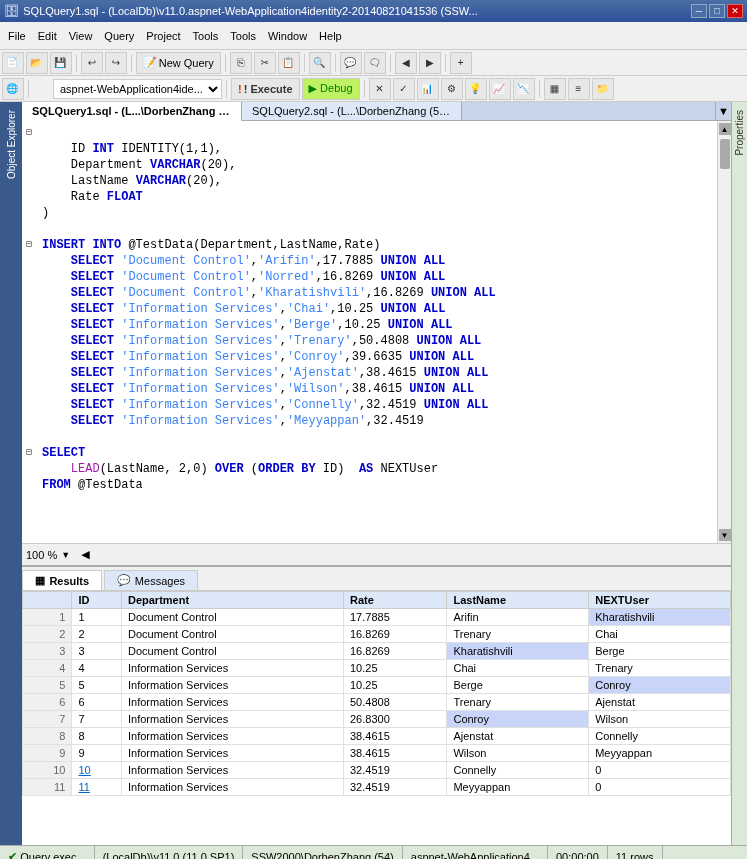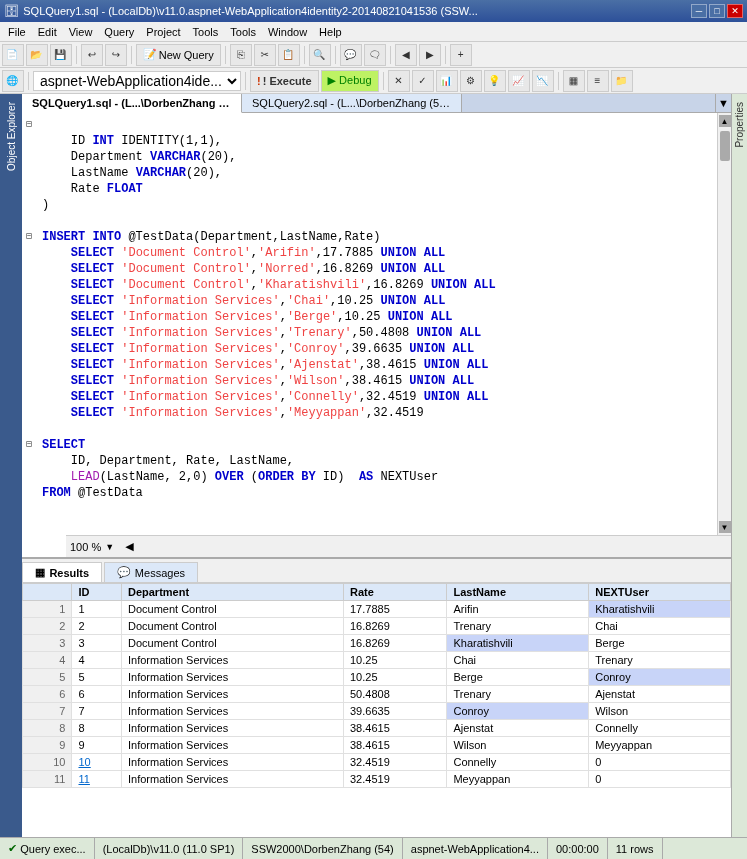--- a/index.html
+++ b/index.html
@@ -24,21 +24,21 @@
       display: flex; align-items: center; justify-content: center;
       font-size: 9px; cursor: pointer; color: white;
     }
     .title-btn.close { background: #cc0000; }
     .title-btn.minimize { background: #4a6fa5; }
     .title-btn.maximize { background: #4a6fa5; }
 
     
     .menu-bar {
       background: #f0f0f0;
-      height: 20px;
+      height: 28px;
       display: flex;
       align-items: center;
       border-bottom: 1px solid #ccc;
       padding: 0 2px;
     }
     .menu-item {
       padding: 2px 6px;
       font-size: 11px;
       cursor: pointer;
       color: #000;
@@ -76,25 +76,26 @@
       display: flex; align-items: center; gap: 2px;
       padding: 2px 6px;
       background: #e8e8e8;
       border: 1px solid #ccc;
       cursor: pointer;
       font-size: 11px;
       height: 22px;
     }
     .db-dropdown {
       height: 20px;
-      font-size: 14px;
+      font-size: 11px;
       border: 1px solid #ccc;
       background: white;
       padding: 0 2px;
       min-width: 140px;
+      margin-left: 20px;
     }
     .execute-btn {
       display: flex; align-items: center; gap: 2px;
       padding: 2px 6px;
       background: #e8e8e8;
       border: 1px solid #ccc;
       cursor: pointer;
       font-size: 11px;
       color: #cc3300;
       height: 22px;
@@ -181,34 +182,33 @@
       font-size: 12px;
       padding: 4px;
       overflow: auto;
       position: relative;
       color: #000;
       line-height: 16px;
     }
     .code-line { display: flex; align-items: flex-start; min-height: 16px; }
     .line-marker { width: 12px; color: #666; font-size: 10px; margin-right: 4px; flex-shrink: 0; }
     .kw { color: #0000cc; font-weight: bold; }
-    .str { color: #ef4444; }
+    .str { color: #3b82f6; }
     .func { color: #a21caf; }
 
     
     .zoom-bar {
       height: 22px;
       background: #f0f0f0;
       border-top: 1px solid #ccc;
       display: flex;
       align-items: center;
       padding: 0 4px;
       font-size: 11px;
       gap: 4px;
-      margin-left: 44px;
     }
 
     
     .results-area {
       height: 280px;
       background: white;
       border-top: 2px solid #aaa;
       display: flex;
       flex-direction: column;
     }
@@ -488,24 +488,20 @@
         </div>
 
         <div class="code-line">
           <span class="line-marker"></span>
           <span>&nbsp;</span>
         </div>
 
         <div class="code-line">
           <span class="line-marker">⊟</span>
           <span><span class="kw">SELECT</span></span>
-        </div>
-        <div class="code-line">
-          <span class="line-marker"></span>
-          <span>&nbsp;&nbsp;&nbsp;&nbsp;ID, Department, Rate, LastName,</span>
         </div>
         <div class="code-line">
           <span class="line-marker"></span>
           <span>&nbsp;&nbsp;&nbsp;&nbsp;<span class="func">LEAD</span>(LastName, 2,0) <span class="kw">OVER</span> (<span class="kw">ORDER BY</span> ID)&nbsp; <span class="kw">AS</span> NEXTUser</span>
         </div>
         <div class="code-line">
           <span class="line-marker"></span>
           <span><span class="kw">FROM</span> @TestData</span>
         </div>
       </div>
@@ -593,21 +589,21 @@
                 <td>6</td>
                 <td>Information Services</td>
                 <td>50.4808</td>
                 <td>Trenary</td>
                 <td>Ajenstat</td>
               </tr>
               <tr>
                 <td class="row-num">7</td>
                 <td>7</td>
                 <td>Information Services</td>
-                <td>39.6635</td>
+                <td>26.8300</td>
                 <td class="cell-highlight">Conroy</td>
                 <td>Wilson</td>
               </tr>
               <tr>
                 <td class="row-num">8</td>
                 <td>8</td>
                 <td>Information Services</td>
                 <td>38.4615</td>
                 <td>Ajenstat</td>
                 <td>Connelly</td>

